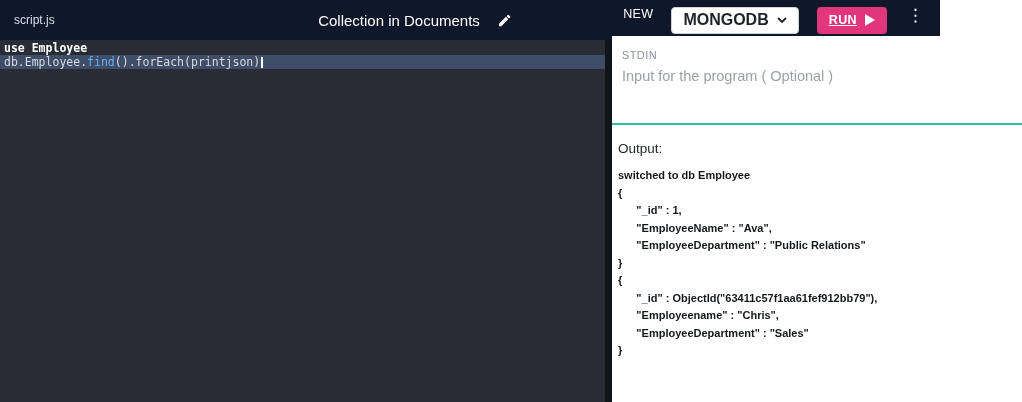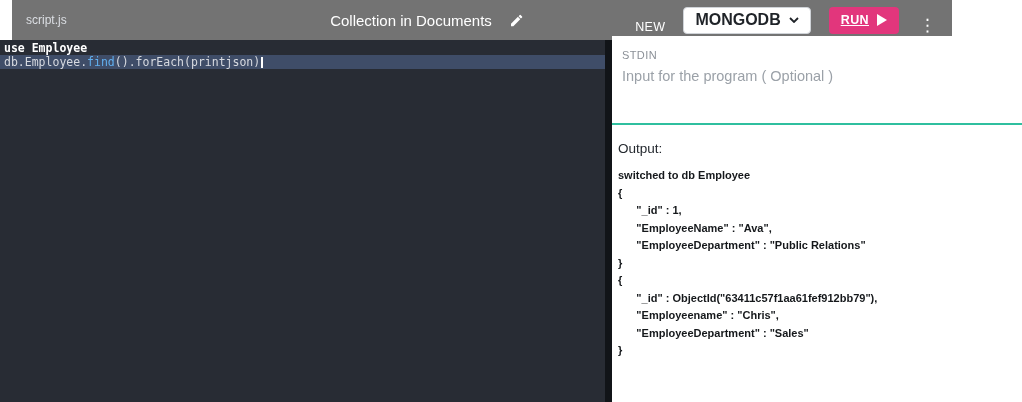--- a/index.html
+++ b/index.html
@@ -8,34 +8,34 @@
     --selection:#3f4d68;
   }
   *{box-sizing:border-box;}
   html,body{margin:0;padding:0;}
   body{
     width:1022px;height:402px;position:relative;overflow:hidden;
     background:#ffffff;font-family:"Liberation Sans",sans-serif;
   }
   
   .topbar{
-    position:absolute;top:0;left:12px;width:940px;height:40px;
-    background:#737373;display:flex;align-items:center;
+    position:absolute;top:0;left:0;width:940px;height:40px;
+    background:#0f172a;display:flex;align-items:center;
   }
   .file-tab{
     color:#dcdfe4;font-size:12px;padding:0 14px;height:40px;
     line-height:40px;cursor:pointer;white-space:nowrap;
   }
   .title-wrap{
     position:absolute;left:415px;top:0;height:40px;transform:translateX(-50%);
     display:flex;align-items:center;gap:17px;color:#ffffff;font-size:15px;white-space:nowrap;
   }
   .icon-btn{display:flex;align-items:center;cursor:pointer;}
   .topbar-right{
-    margin-left:auto;display:flex;align-items:flex-end;gap:18px;padding-right:14px;
+    margin-left:auto;display:flex;align-items:flex-start;gap:18px;padding-right:14px;
   }
   .new-btn{color:#ffffff;font-size:12.5px;letter-spacing:.3px;cursor:pointer;white-space:nowrap;}
   .lang-select{
     background:#ffffff;border:1px solid #cfd3d8;border-radius:4px;height:27px;
     display:flex;align-items:center;gap:8px;padding:0 11px;
     font-size:16px;font-weight:bold;color:#1f2328;cursor:pointer;white-space:nowrap;
   }
   .run-btn{
     background:var(--run);color:#ffffff;border-radius:4px;height:27px;
     display:flex;align-items:center;gap:8px;padding:0 12px;

